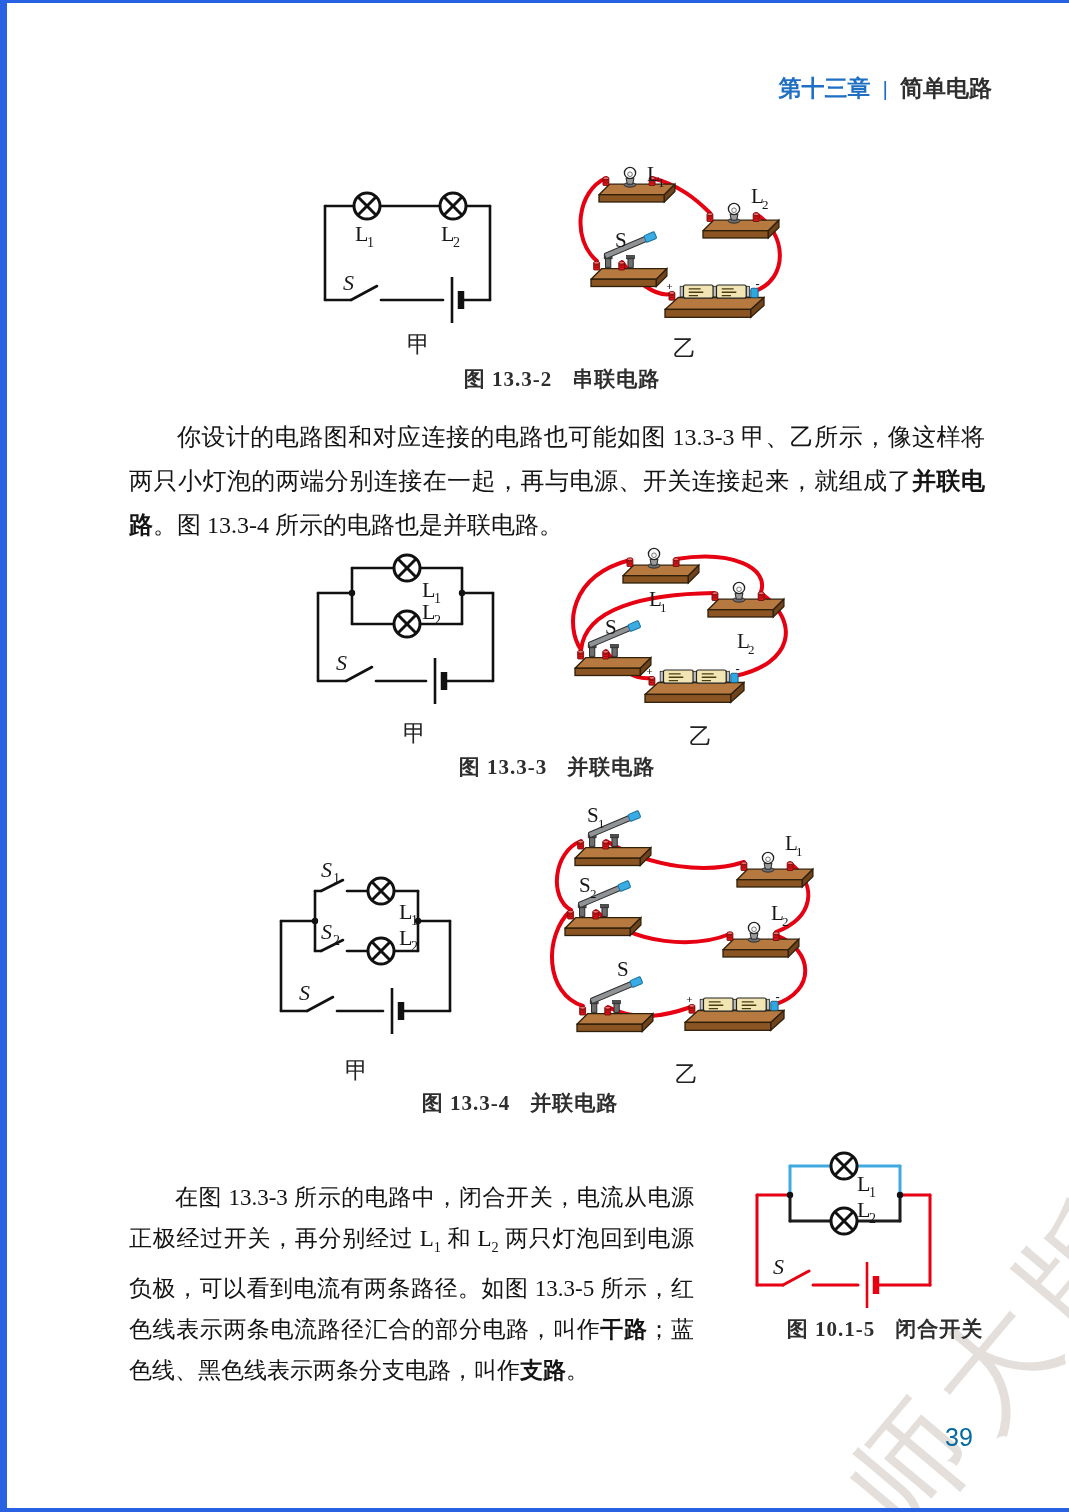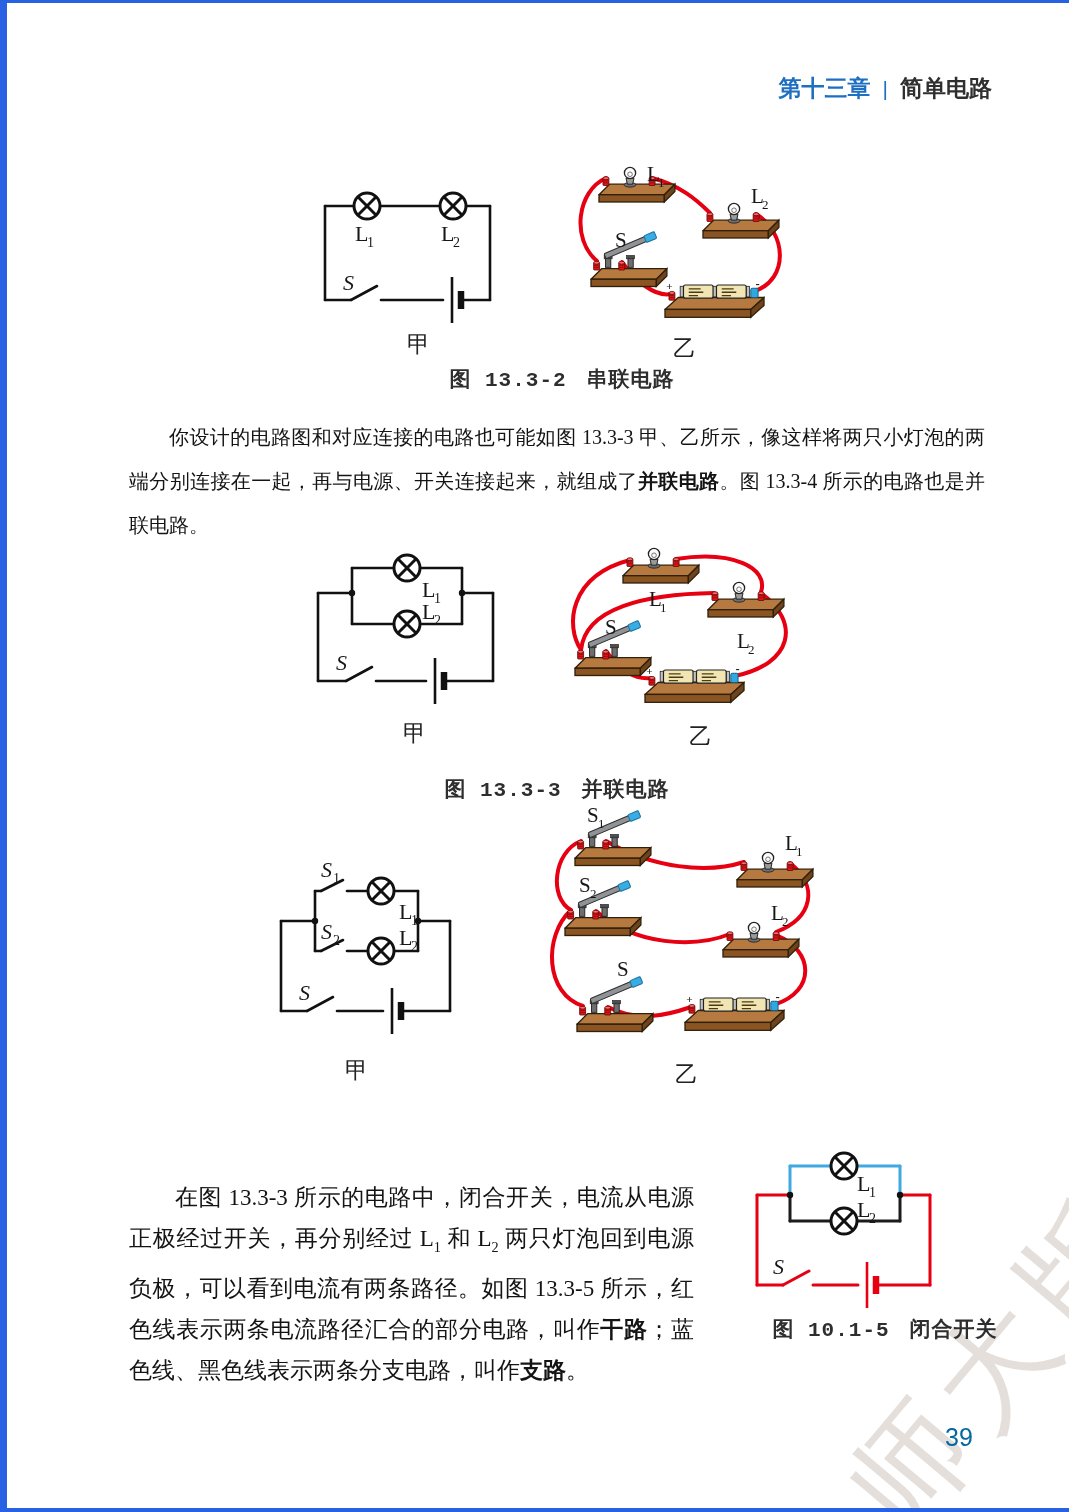--- a/index.html
+++ b/index.html
@@ -14,25 +14,25 @@
     position:absolute;left:720px;top:1560px;transform:rotate(-50deg);transform-origin:0 0;
     font-size:118px;letter-spacing:14px;color:rgba(201,191,184,0.5);
     font-family:"Liberation Serif","DejaVu Serif",serif;white-space:nowrap;z-index:0;
   }
   .content{position:relative;z-index:1;}
   .header{position:absolute;left:460px;top:70px;width:525px;text-align:right;
     font-family:"Liberation Sans","DejaVu Sans",sans-serif;font-weight:bold;font-size:23px;}
   .header .chap{color:#1e6fc2;margin-top:8px;}
   .header .div{color:#1e6fc2;font-weight:400;padding:0 12px;font-size:21px;}
   .header .ttl{color:#2f2f2f;text-align:center;}
-  .para{ text-align:justify;text-indent:2em;font-size:20px;line-height:44px;color:#141414;}
+  .para{ text-align:justify;text-indent:2em;font-size:24px;line-height:44px;color:#141414;}
   .para2{ text-align:justify;text-indent:2em;font-size:23px;line-height:41px;color:#141414;margin-top:34px;}
   .hei{font-family:"Liberation Sans","DejaVu Sans",sans-serif;font-weight:bold;}
   .figcap{position:absolute;text-align:center;
-    font-family:Liberation Mono, monospace;font-weight:700;
+    font-family:Liberation Serif, serif;font-weight:700;
     font-size:21px;color:#2e2e2e;letter-spacing:1px;}
   .figcap .capttl{margin-left:20px;}
   .sublabel{position:absolute;font-size:23px;color:#222;}
   .pageno{position:absolute;left:938px;top:1420px;font-size:25px;color:#0369a1;
     font-family:"Liberation Sans","DejaVu Sans",sans-serif;}
   svg{overflow:visible;}
   svg text{font-family:"Liberation Serif","DejaVu Serif",serif;fill:#171717;}
   sub{font-size:0.62em;}
 </style>
 </head>
@@ -210,21 +210,21 @@
       <use href="#battery-unit" transform="translate(80,122) scale(0.66)"></use>
       <text x="84" y="60" font-size="21">L</text>
       <text x="95" y="66" font-size="13">1</text>
       <text x="172" y="102" font-size="21">L</text>
       <text x="183" y="108" font-size="13">2</text>
       <text x="40" y="88" font-size="21">S</text>
     </svg>
 
     <div class="sublabel" style="left:396px;top:715px;">甲</div>
     <div class="sublabel" style="left:682px;top:718px;">乙</div>
-    <div class="figcap" style="left:355px;top:772px;width:390px;">
+    <div class="figcap" style="left:355px;top:750px;width:390px;">
       <span>图 13.3-3</span><span class="capttl">并联电路</span>
     </div>
 
     
     <svg class="abs" style="left:266px;top:858px;" width="185" height="180" viewBox="0 0 185 180">
       <g stroke="#111" stroke-width="2.6" stroke-linecap="round">
         <line x1="8" y1="60" x2="42" y2="60"></line>
         <line x1="145" y1="60" x2="177" y2="60"></line>
         <line x1="42" y1="30" x2="42" y2="90"></line>
         <line x1="145" y1="30" x2="145" y2="90"></line>
@@ -281,20 +281,23 @@
       <text x="249" y="50" font-size="13">1</text>
       <text x="32" y="86" font-size="21">S</text>
       <text x="43" y="92" font-size="13">2</text>
       <text x="224" y="114" font-size="21">L</text>
       <text x="235" y="120" font-size="13">2</text>
       <text x="70" y="170" font-size="21">S</text>
     </svg>
 
     <div class="sublabel" style="left:338px;top:1052px;">甲</div>
     <div class="sublabel" style="left:668px;top:1056px;">乙</div>
+    <div class="figcap" style="left:318px;top:1086px;width:390px;">
+      <span>图 13.3-4</span><span class="capttl">并联电路</span>
+    </div>
 
     
     <div class="abs para2" style="left:122px;top:1140px;width:565px;">
       <span>在图 13.3-3 所示的电路中，闭合开关，电流从电源正极经过开关，再分别经过 L</span><sub>1</sub><span> 和 L</span><sub>2</sub><span> 两只灯泡回到电源负极，可以看到电流有两条路径。如图 13.3-5 所示，红色线表示两条电流路径汇合的部分电路，叫作</span><span class="hei">干路</span><span>；蓝色线、黑色线表示两条分支电路，叫作</span><span class="hei">支路</span><span>。</span>
     </div>
 
     
     <svg class="abs" style="left:738px;top:1140px;" width="240" height="175" viewBox="0 0 240 175">
       <g stroke="#3fa9e0" stroke-width="3" stroke-linecap="round">
         <line x1="45" y1="23" x2="155" y2="23"></line>

